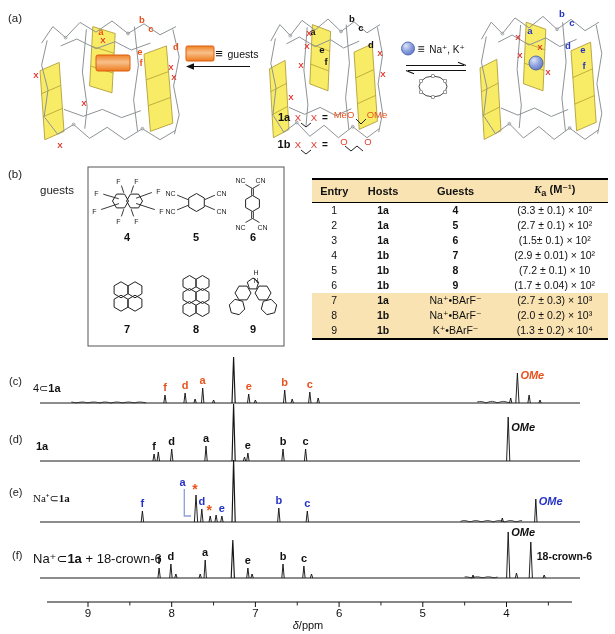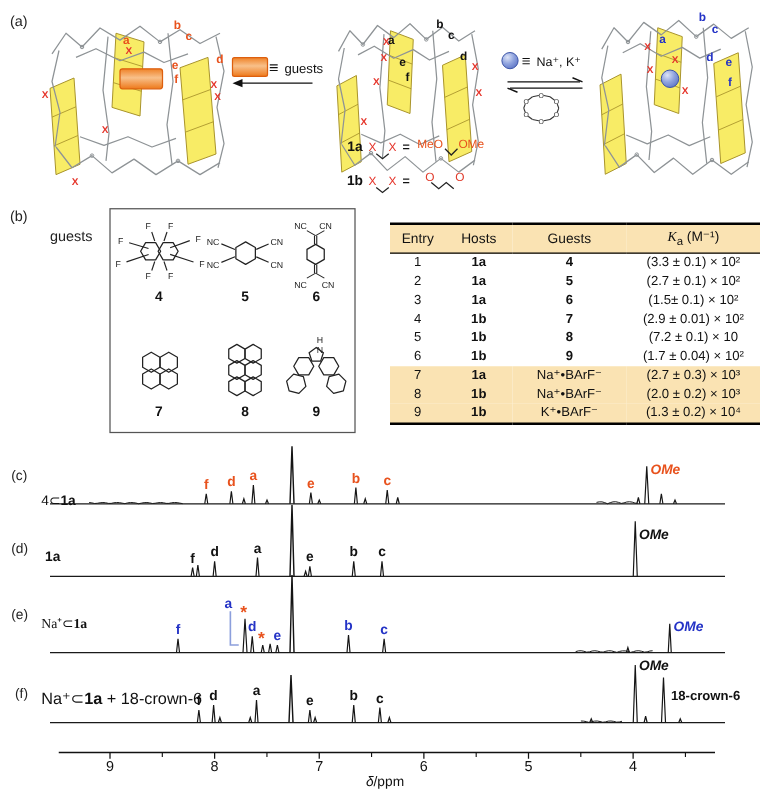--- a/index.html
+++ b/index.html
@@ -7,21 +7,21 @@
        font-family:"Liberation Sans","DejaVu Sans",sans-serif;color:#111;}
   .fig svg{position:absolute;left:0;top:0;}
   .ptag{position:absolute;font-size:11.5px;color:#222;}
   .spec-title{position:absolute;font-size:11px;white-space:nowrap;color:#111;}
   .spec-title.small{font-size:13px;}
   .t-b{font-weight:bold;}
   .word-guests{position:absolute;font-size:11.5px;color:#222;}
   #table-wrap{position:absolute;left:312px;top:178px;width:296px;}
   table.ka{border-collapse:collapse;width:100%;font-size:10.5px;
            border-top:2px solid #000;border-bottom:2px solid #000;}
-  table.ka th{font-weight:normal;font-size:11px;padding:3px 1px 4px 1px;
+  table.ka th{font-weight:bold;font-size:11px;padding:3px 1px 4px 1px;
               border-bottom:1.5px solid #000;}
   table.ka td{padding:0.8px 1px;text-align:center;line-height:13.4px;white-space:nowrap;}
   table.ka .hl{background:var(--tan);}
   table.ka .b{font-weight:bold;}
   i.kk{font-family:"Liberation Serif","DejaVu Serif",serif;}
 </style>
 </head>
 <body>
 
 <div class="fig" style="--tan: #FAE3B3;">
@@ -486,21 +486,21 @@
             <td class="b">1b</td>
             <td>K⁺•BArF⁻</td>
             <td>(1.3 ± 0.2) × 10⁴</td>
           </tr>
         </tbody>
       </table>
   </div>
 
   <div id="nmr-titles">
       <div class="ptag" style="font-size: 11px; left: 9px; top: 375px;">(c)</div>
-      <div class="spec-title" style="left: 33px; top: 382px; margin-top: 12px;"><span>4⊂</span><span class="t-b">1a</span></div>
+      <div class="spec-title" style="left: 33px; top: 382px;"><span>4⊂</span><span class="t-b">1a</span></div>
       <div class="ptag" style="font-size: 11px; left: 9px; top: 433px;">(d)</div>
       <div class="spec-title" style="left: 36px; top: 440px;"><span class="t-b">1a</span></div>
       <div class="ptag" style="font-size: 11px; left: 9px; top: 486px;">(e)</div>
       <div class="spec-title" style="left: 33px; top: 490px; font-family: Liberation Serif, serif;"><span>Na⁺⊂</span><span class="t-b">1a</span></div>
       <div class="ptag" style="font-size: 11px; left: 12px; top: 549px;">(f)</div>
       <div class="spec-title small" style="left: 33px; top: 551px;"><span>Na⁺⊂</span><span class="t-b">1a</span><span> + 18-crown-6</span></div>
     </div>
 </div>
 
 </body></html>

